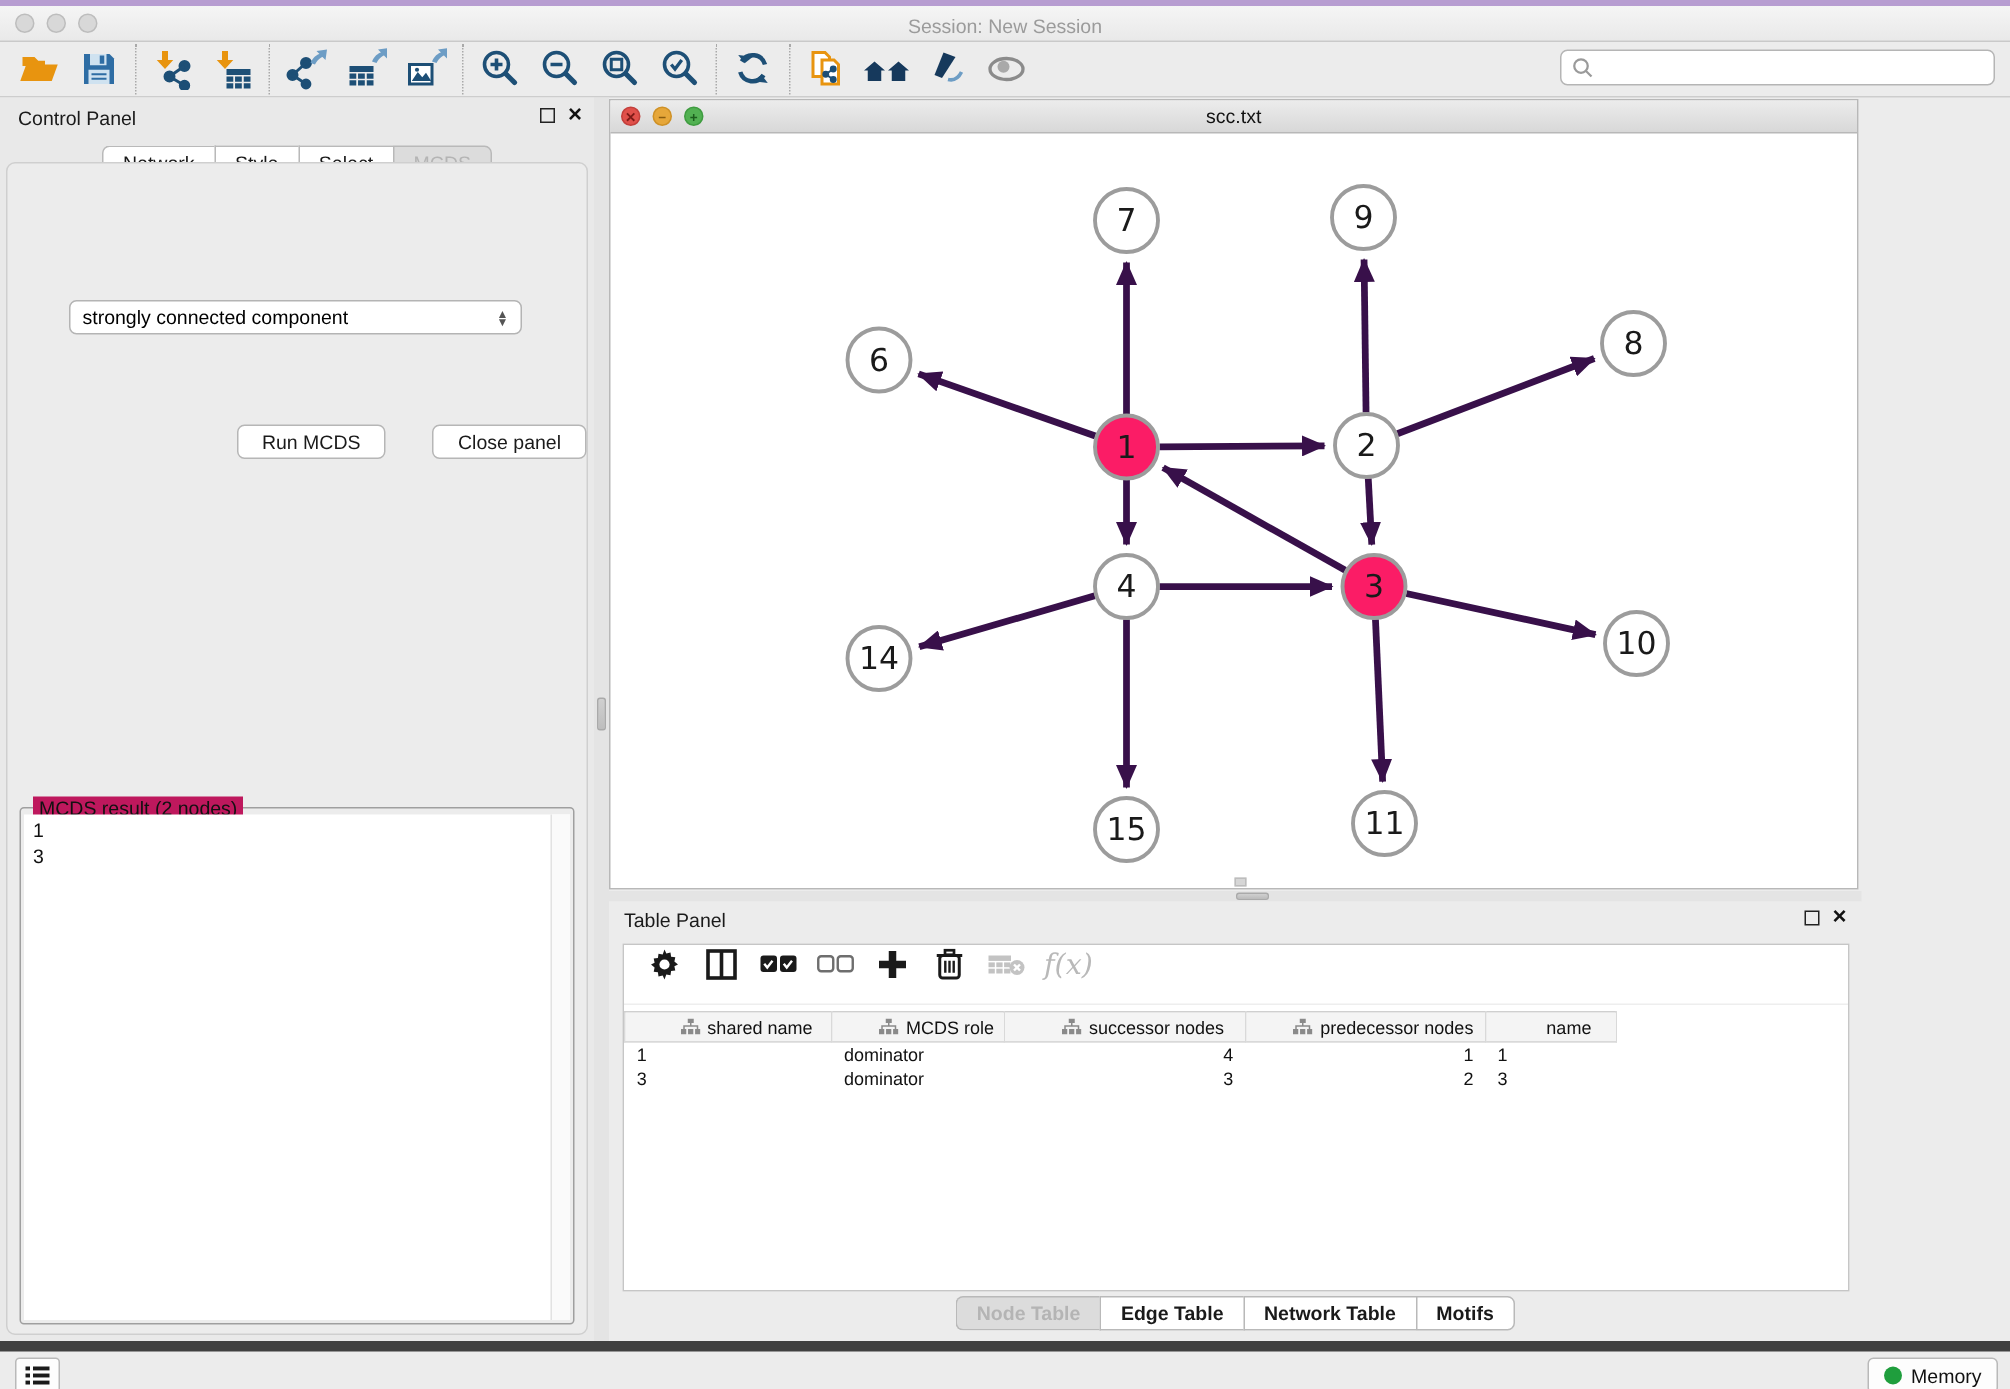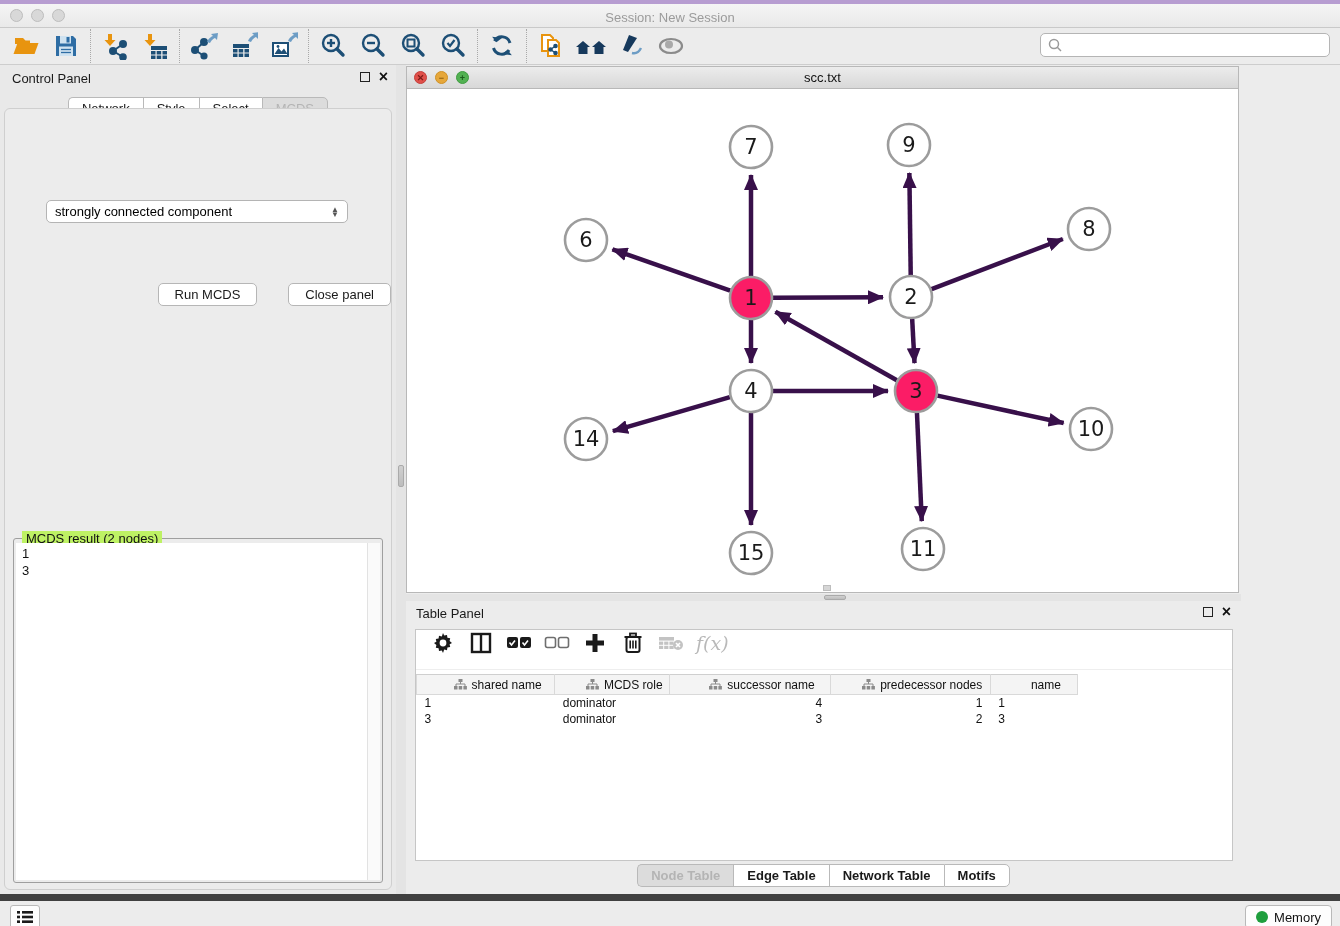--- a/index.html
+++ b/index.html
@@ -35,21 +35,21 @@
   .seg:last-child { border-radius:0 5px 5px 0; border-right:1px solid #b9b9b9; }
   .seg.selected { background:#dcdcdc; color:#b4b4b4; }
   .cp-content { position:absolute; left:4px; right:4px; top:43px; bottom:4px; background:#ececec; border:1px solid #cfcfcf; border-radius:6px; }
   .opt-label { position:absolute; left:0; right:0; top:70px; text-align:center; font-size:13px; color:#1a1a1a; }
   .dropdown { position:absolute; left:41px; right:43px; top:91px; height:23px; background:#fff; border:1px solid #b4b4b4; border-radius:5px; font-size:13px; display:flex; align-items:center; padding:0 8px; }
   .dropdown .dd-label { flex:1; }
   .stepper { display:flex; flex-direction:column; align-items:center; font-size:8px; line-height:5px; color:#555; }
   .cp-buttons { position:absolute; left:0; right:0; top:126px; display:flex; justify-content:flex-end; gap:31px;margin-top:48px; }
   .mac-btn { background:#fff; border:1px solid #b6b6b6; border-radius:5px; font-size:13px; padding:3px 16px; color:#1a1a1a; font-family:"Liberation Sans", sans-serif; }
   .result-group { position:absolute; left:8px; right:8px; top:429px; bottom:6px; border:1px solid #9f9f9f; border-radius:3px; }
-  .result-title { position:absolute; left:8px; top:-8px; background:#bef264; padding:0 4px; font-size:13px; color:#111;text-decoration:underline; }
+  .result-title { position:absolute; left:8px; top:-8px; background:#be185d; padding:0 4px; font-size:13px; color:#111;text-decoration:underline; }
   .result-area { position:absolute; left:2px; right:2px; top:4px; bottom:2px; background:#fff; display:flex; }
   .result-text { flex:1; font-size:13px; line-height:17px; padding:2px 0 0 6px; color:#111; white-space:pre-line; }
   .result-scroll { width:13px; background:#fafafa; border-left:1px solid #e2e2e2; }
 
   
   .v-split { position:absolute; left:396px; top:0; width:10px; height:829px; background:#e4e4e4; }
   .v-split .grip { position:absolute; top:400px; left:2px; width:6px; height:22px; background:linear-gradient(#d0d0d0,#bdbdbd); border:1px solid #aaa; border-radius:2px; }
 
   
   .right-zone { position:absolute; left:406px; top:0; right:0; height:829px; }
@@ -475,21 +475,21 @@
                     <span class="hdr-inner">
                       <svg width="13" height="11" viewBox="0 0 13 11" style="vertical-align:-1px">
                         <g fill="#8a8a8a">
                           <rect x="4.5" y="0" width="4" height="3"></rect>
                           <rect x="0" y="7" width="3.5" height="3.5"></rect>
                           <rect x="4.7" y="7" width="3.5" height="3.5"></rect>
                           <rect x="9.4" y="7" width="3.5" height="3.5"></rect>
                         </g>
                         <path d="M6.5 3v2M2 7V5h9v2" stroke="#8a8a8a" fill="none"></path>
                       </svg>
-                      <span>successor name</span>
+                      <span>successor nodes</span>
                     </span>
                   </th>
                   <th style="width: 160px;">
                     <span class="hdr-inner">
                       <svg width="13" height="11" viewBox="0 0 13 11" style="vertical-align:-1px">
                         <g fill="#8a8a8a">
                           <rect x="4.5" y="0" width="4" height="3"></rect>
                           <rect x="0" y="7" width="3.5" height="3.5"></rect>
                           <rect x="4.7" y="7" width="3.5" height="3.5"></rect>
                           <rect x="9.4" y="7" width="3.5" height="3.5"></rect>

